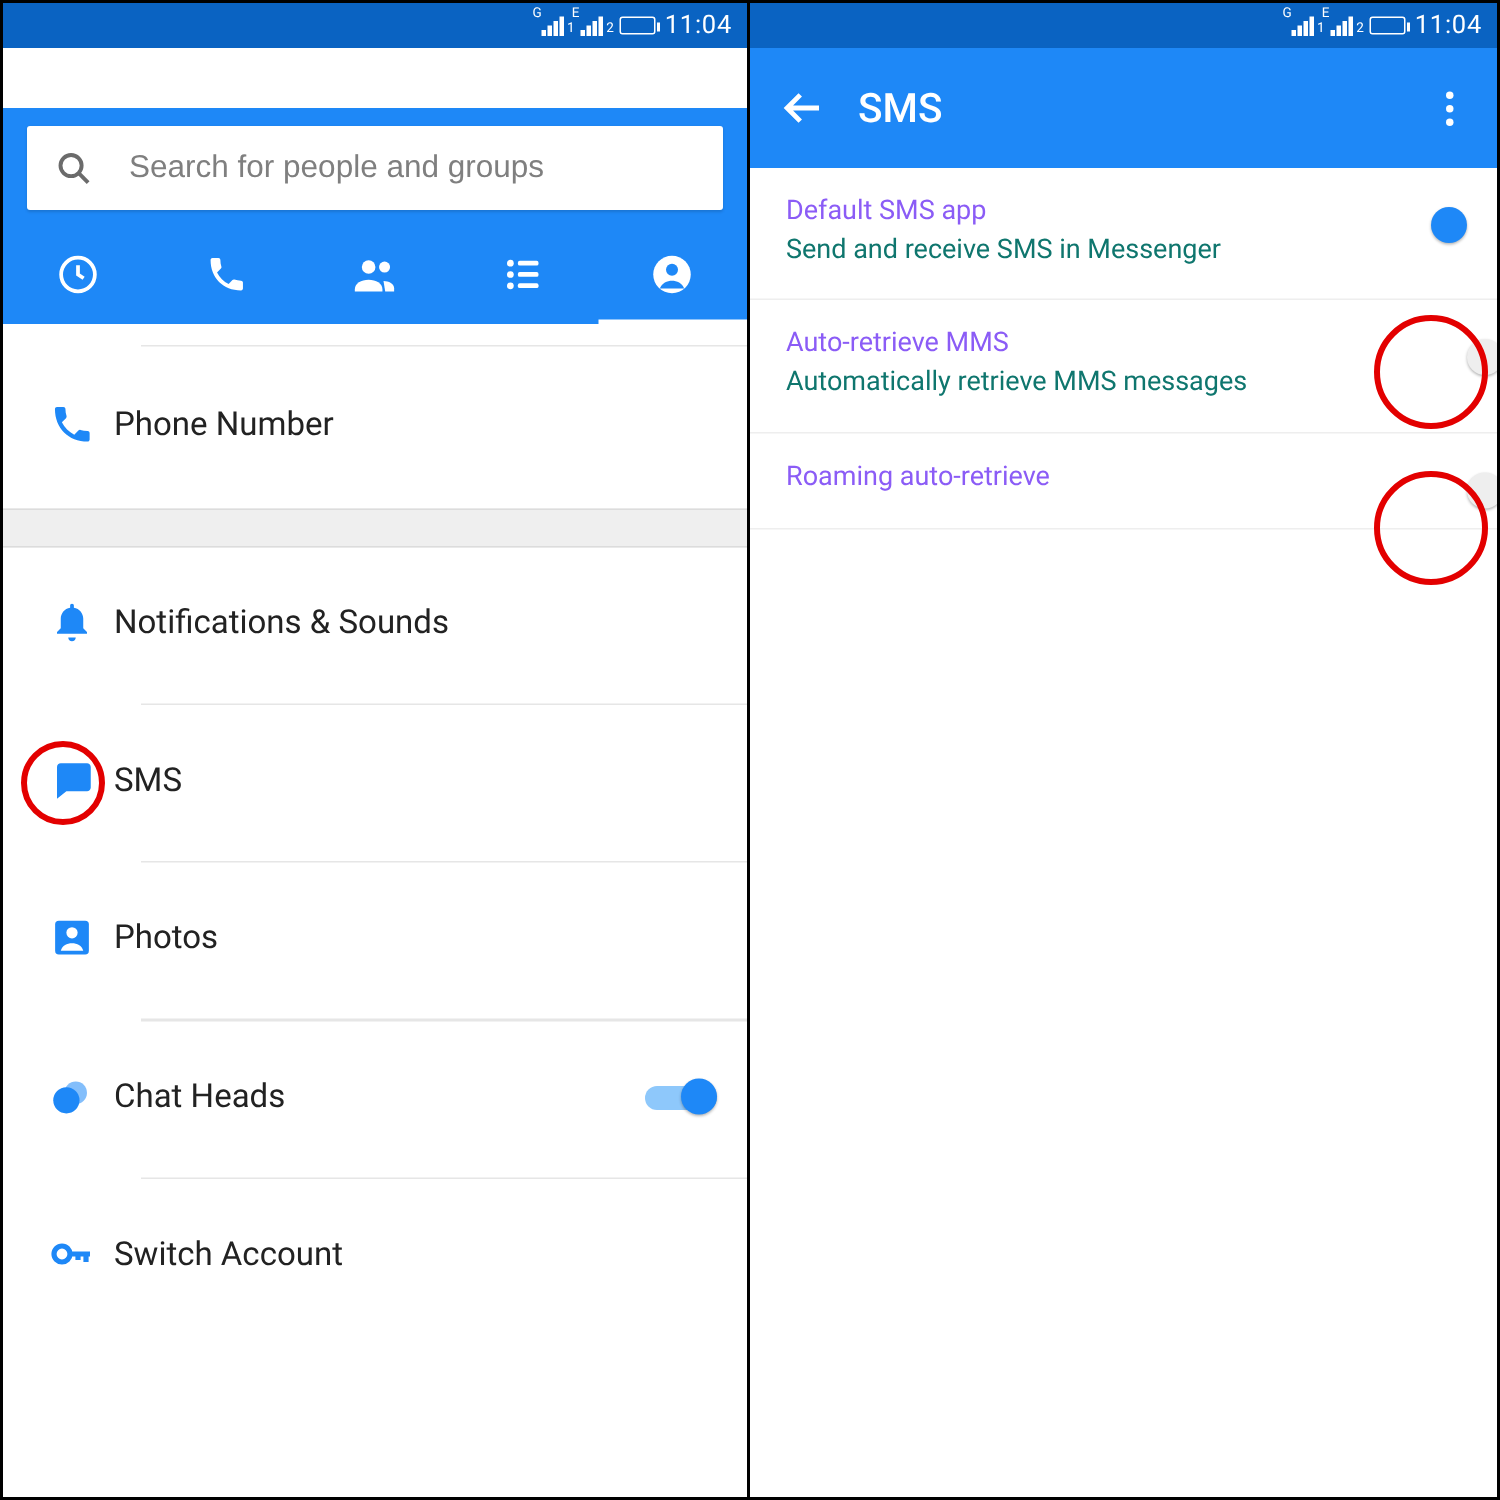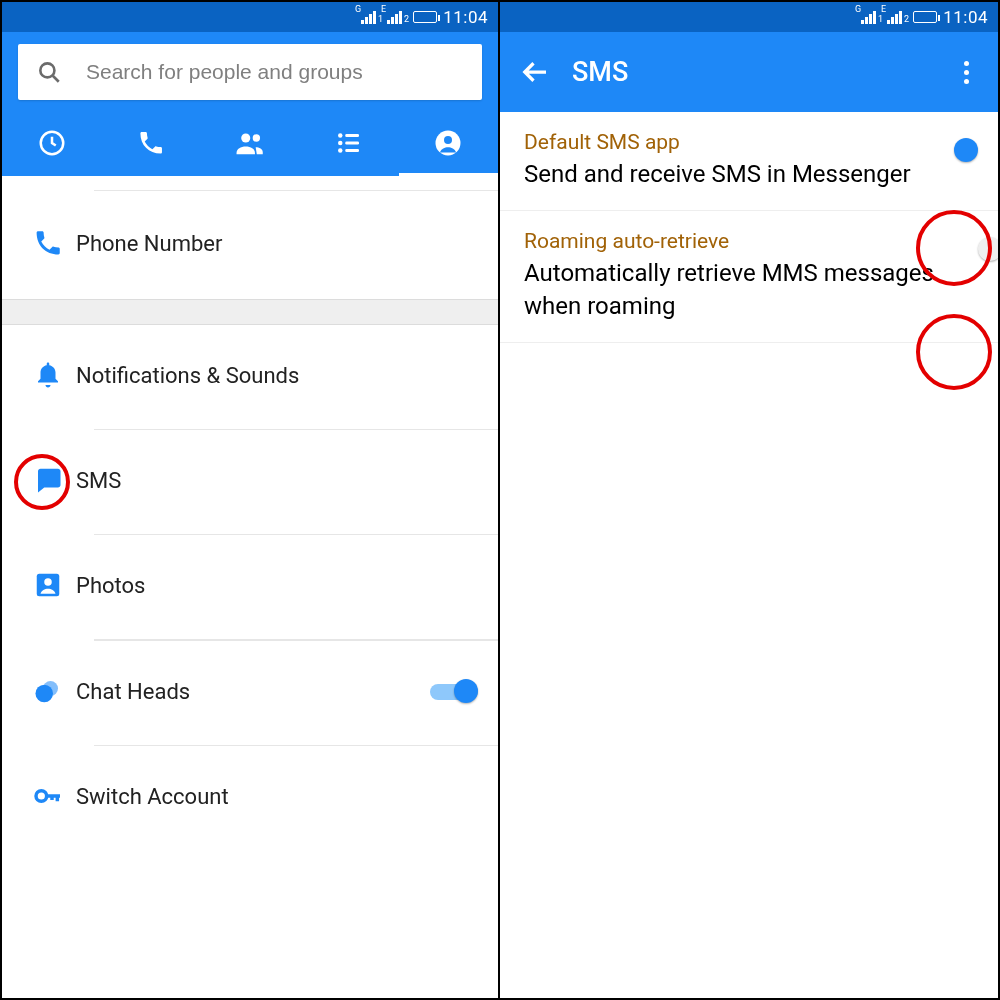--- a/index.html
+++ b/index.html
@@ -45,20 +45,21 @@
   .sig .sub { font-size:9px; margin-left:1px; align-self:flex-end;}
   .batt { width:24px; height:12px; border:1.5px solid #fff; border-radius:2px; position:relative; }
   .batt::after{content:"";position:absolute;right:-4px;top:3px;width:2px;height:6px;background:#fff;}
   .batt .fill{height:100%;width:55%;background:#fff;}
   .status-time { font-weight:400; letter-spacing:0.5px;text-align:center; }
 
   
   .search-wrap {
     background: #1e88f7;
     padding: 12px 16px 10px;
+    margin-top: 40px;
   }
   .search-box {
     background: #fff;
     border-radius: 2px;
     height: 56px;
     display: flex;
     align-items: center;
     padding: 0 18px;
     box-shadow: 0 1px 2px rgba(0,0,0,0.15);
     gap: 24px;
@@ -156,22 +157,22 @@
   .appbar .more .dot{width:5px;height:5px;border-radius:50%;background:#fff;}
 
   .setting {
     padding:18px 20px 20px 24px;
     border-bottom:1px solid #eee;
     display:flex;
     align-items:flex-start;
     gap:12px;
   }
   .setting .txt { flex:1; }
-  .setting .t1 { font-size:21px; color:#a16207; margin-bottom:4px;}
-  .setting .t2 { font-size:24px; color:#000000; line-height:1.35;}
+  .setting .t1 { font-size:18px; color:#8b5cf6; margin-bottom:4px;}
+  .setting .t2 { font-size:18px; color:#0f766e; line-height:1.35;}
   .setting .ctrl { padding-top:6px; }
 
   svg { display:block; }
 </style>
 </head>
 <body>
 
 <div class="container">
 
   <div class="panel panel-left">
@@ -366,25 +367,31 @@
     </div>
 
     <div class="setting">
       <div class="txt">
         <div class="t1">Default SMS app</div>
         <div class="t2">Send and receive SMS in Messenger</div>
       </div>
       <div class="ctrl"><span class="toggle on"><span class="track"></span><span class="thumb"></span></span></div>
     </div>
 
+    <div class="setting">
+      <div class="txt">
+        <div class="t1">Auto-retrieve MMS</div>
+        <div class="t2">Automatically retrieve MMS messages</div>
+      </div>
+      <div class="ctrl"><span class="toggle offgray"><span class="track"></span><span class="thumb"></span></span></div>
+    </div>
 
     <div class="setting">
       <div class="txt">
         <div class="t1">Roaming auto-retrieve</div>
-        <div class="t2">Automatically retrieve MMS messages when roaming</div>
       </div>
       <div class="ctrl"><span class="toggle offlight"><span class="track"></span><span class="thumb"></span></span></div>
     </div>
 
     <div class="hilite" style="width:76px;height:76px;right:6px;top:208px;"></div>
     <div class="hilite" style="width:76px;height:76px;right:6px;top:312px;"></div>
   </div>
 </div>
 
 </body></html>

